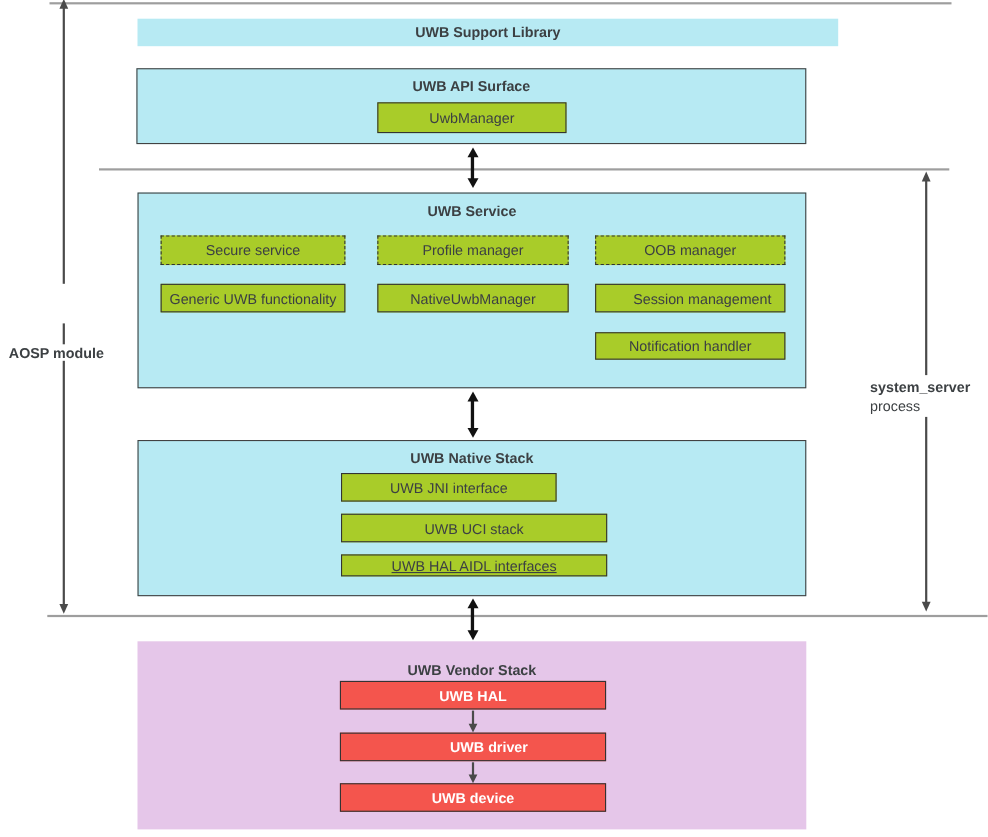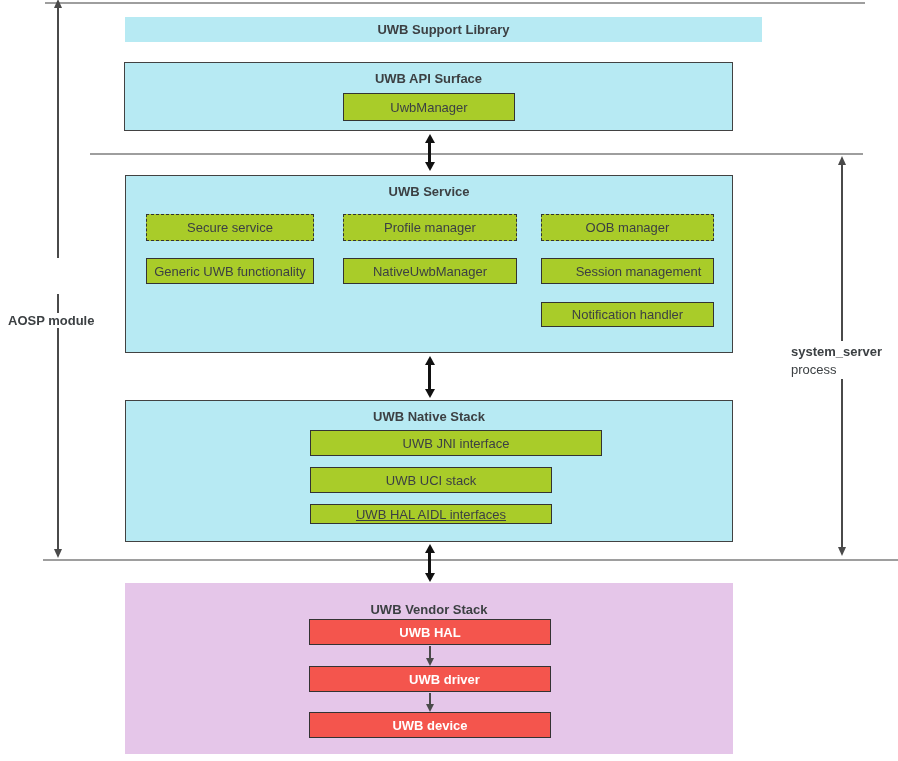--- a/index.html
+++ b/index.html
@@ -92,21 +92,21 @@
     <div class="gbox" style="left:20px;top:82px;width:168px;height:26px;">Generic UWB functionality</div>
     <div class="gbox" style="left:217px;top:82px;width:174px;height:26px;">NativeUwbManager</div>
     <div class="gbox" style="left:415px;top:82px;width:173px;height:26px;padding-left:22px;">Session management</div>
     <div class="gbox" style="left:415px;top:126px;width:173px;height:25px;">Notification handler</div>
   </div>
 
   <div class="dbl-arrow" style="left:428px;top:364px;height:26px;"></div>
 
   <div class="panel bordered" style="left:125px;top:400px;width:608px;height:142px;">
     <div class="panel-title">UWB Native Stack</div>
-    <div class="gbox" style="left:184px;top:29px;width:292px;height:26px;">UWB JNI interface</div>
+    <div class="gbox" style="left:184px;top:29px;width:196px;height:26px;">UWB JNI interface</div>
     <div class="gbox" style="left:184px;top:66px;width:242px;height:26px;">UWB UCI stack</div>
     <div class="gbox" style="left:184px;top:103px;width:242px;height:20px;text-decoration:underline;">UWB HAL AIDL interfaces</div>
   </div>
 
   <div class="dbl-arrow" style="left:428px;top:552px;height:22px;"></div>
 
   <div class="panel pink" style="left:125px;top:583px;width:608px;height:171px;">
     <div class="panel-title" style="padding-top:19px;">UWB Vendor Stack</div>
     <div class="rbox" style="left:184px;top:36px;width:242px;height:26px;">UWB HAL</div>
     <div class="v-arrow" style="left:304px;top:63px;height:13px;"></div>

